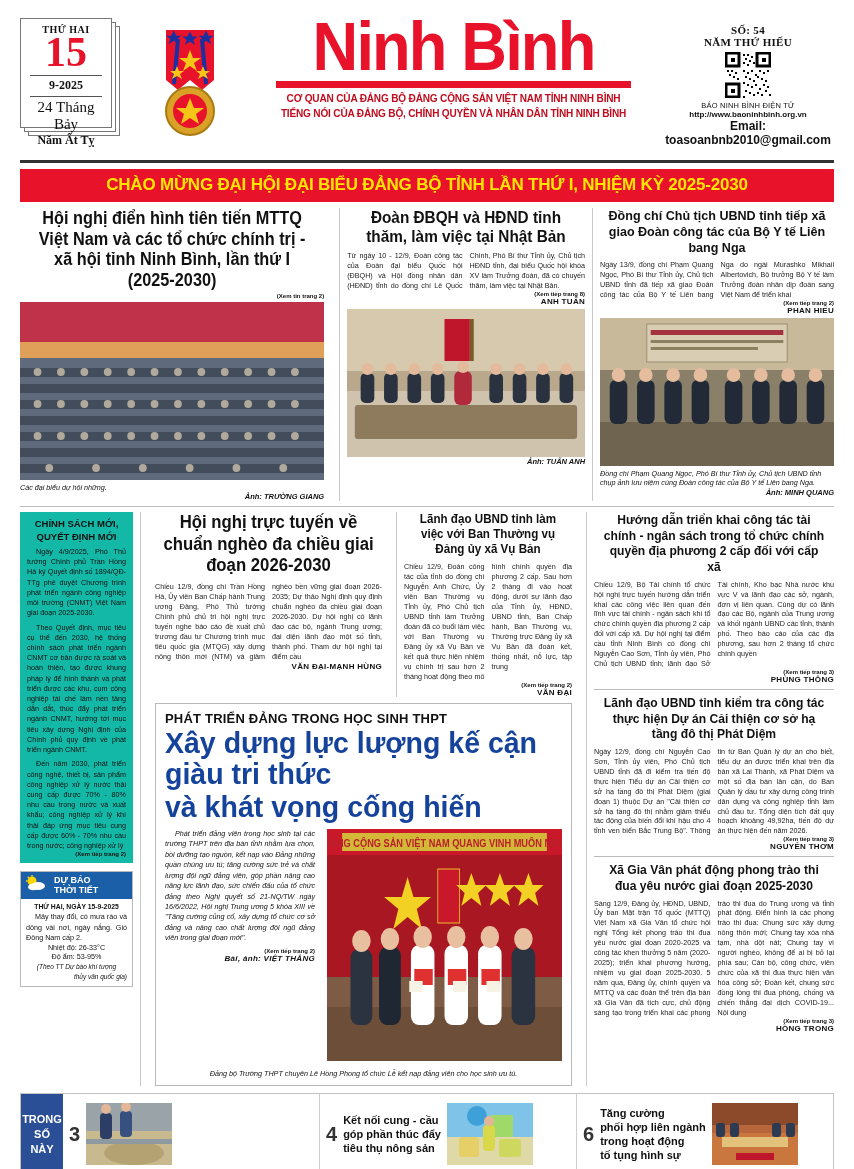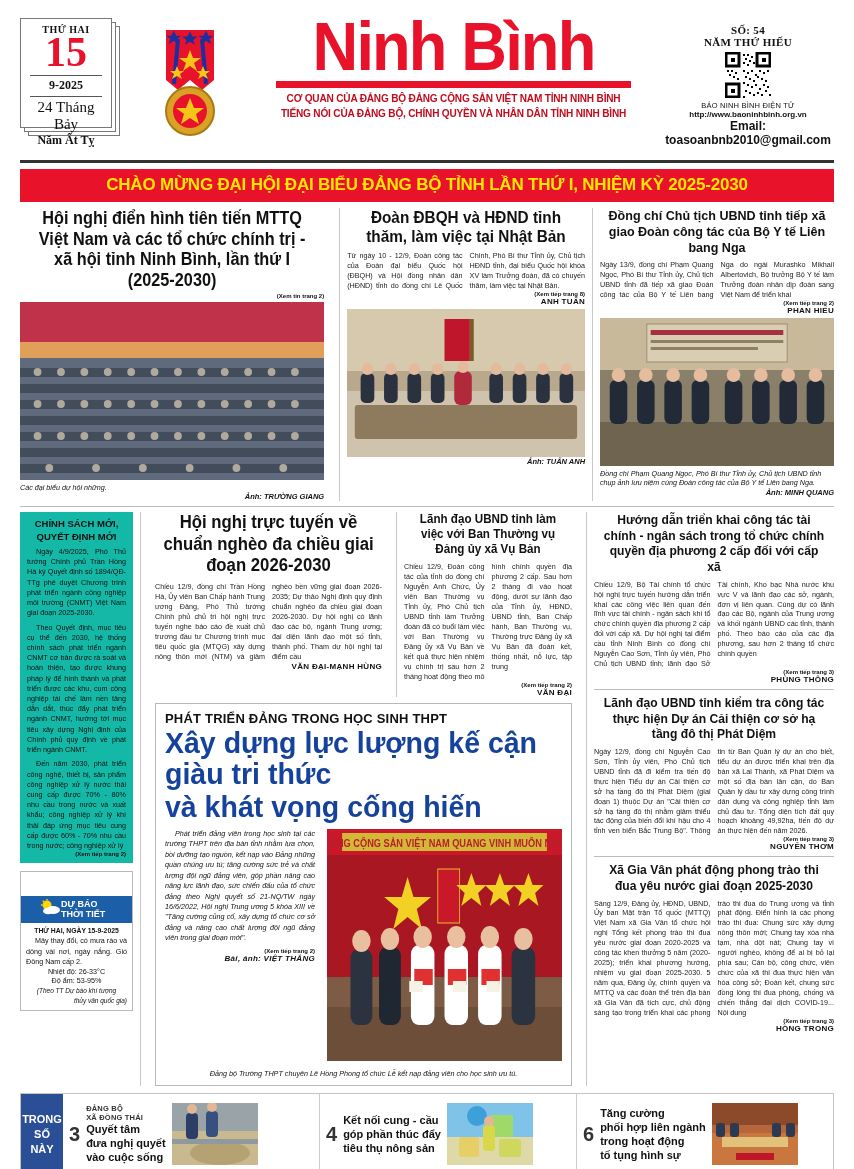--- a/index.html
+++ b/index.html
@@ -72,21 +72,21 @@
   .credit { font-size:7.5px; font-style:italic; font-weight:bold; text-align:right; }
 
   
   .row2 { display:flex; margin-top:5px; }
   .sidecol { width:113px; }
   .policy-box { border:1px solid #14b8a6; padding:5px 6px; background:#14b8a6; }
   .policy-title { font-size:9.5px; font-weight:bold; text-align:center; line-height:1.3; color:#111; }
   .policy-body { font-size:7.2px; line-height:1.42; text-align:justify; margin-top:4px; }
 
   .weather-box { border:1px solid #b9b9b9; margin-top:8px; }
-  .weather-head { background:#1b5fa8; color:#fff; display:flex; align-items:center; gap:0; padding:3px 20px;margin-top:24px; }
+  .weather-head { background:#1b5fa8; color:#fff; display:flex; align-items:center; gap:8px; padding:3px 5px; }
   .weather-head .ttl { font-size:9px; font-weight:bold; line-height:1.1; }
   .weather-body { padding:4px 5px; }
   .wdate { font-size:6.8px; font-weight:bold; text-align:center; }
   .wtext { font-size:7.2px; line-height:1.42; text-align:justify; margin-top:2px; }
   .wline { font-size:7.2px; text-align:center; }
   .wsrc { font-size:6.5px; font-style:italic; text-align:center; line-height:1.3; margin-top:2px; }
 
   .midcol { flex:1; padding:0 7px; }
   .rightcol { width:240px; }
 
@@ -534,27 +534,20 @@
 
   <div class="strip">
     <div class="strip-label">
       <span>TRONG</span>
       <span>SỐ</span>
       <span>NÀY</span>
     </div>
 
     <div class="strip-item">
       <div class="strip-num">3</div>
-      <div>
-        <div class="strip-sub">ĐẢNG BỘ</div>
-        <div class="strip-sub">XÃ ĐỒNG THÁI</div>
-        <div class="strip-txt">Quyết tâm</div>
-        <div class="strip-txt">đưa nghị quyết</div>
-        <div class="strip-txt">vào cuộc sống</div>
-      </div>
       <div class="strip-thumb">
         <svg width="86" height="62" viewBox="0 0 86 62" preserveAspectRatio="none">
           <rect width="86" height="62" fill="#9aa4a8"></rect>
           <rect y="28" width="86" height="34" fill="#c9b98f"></rect>
           <ellipse cx="48" cy="50" rx="30" ry="12" fill="#b4a273"></ellipse>
           <rect x="14" y="10" width="12" height="26" rx="4" fill="#2c3e66"></rect>
           <circle cx="20" cy="6" r="5" fill="#e2b696"></circle>
           <rect x="34" y="8" width="12" height="26" rx="4" fill="#38507f"></rect>
           <circle cx="40" cy="4" r="5" fill="#e2b696"></circle>
           <rect x="0" y="36" width="86" height="5" fill="#8e9aa0"></rect>

